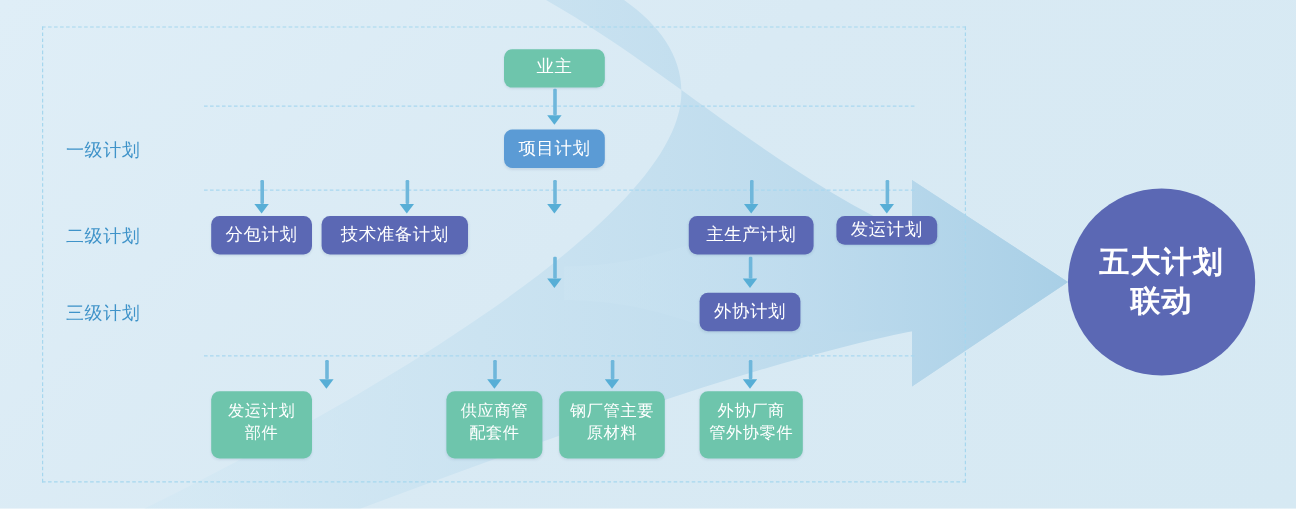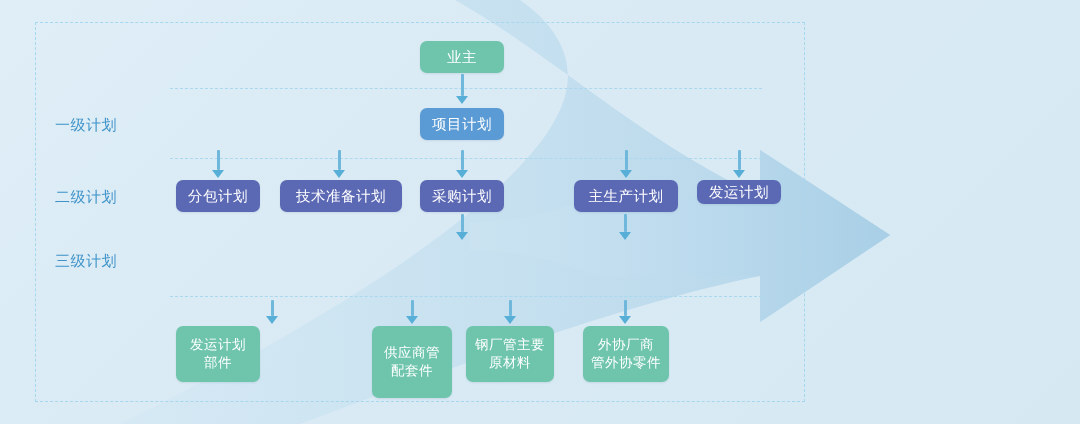--- a/index.html
+++ b/index.html
@@ -56,21 +56,21 @@
     align-items: center;
     justify-content: center;
     text-align: center;
     color: #ffffff;
     font-size: 14.5px;
     line-height: 1.25;
     border-radius: 7px;
     letter-spacing: 0.5px;
     box-shadow: 0 1px 2px rgba(60,90,130,0.12);
   }
-  .node.green  { background: #6ec5ac; }
+  .node.green  { background: #6ec5ac; font-family: Liberation Mono, monospace; }
   .node.blue   { background: #5b9bd5; }
   .node.purple { background: #5b68b4; }
   .node.two-line { font-size: 13.5px; line-height: 1.35; }
 
   
   .arw {
     position: absolute;
     width: 12px;
     pointer-events: none;
   }
@@ -189,29 +189,33 @@
   <div class="arw" style="left:619px; top:300px; height:26px">
     <div class="stem" style="height:16px"></div>
       <div class="head" style="top:16px"></div>
   </div>
 
   <div class="node green" style="left:420px; top:41px; width:84px; height:32px">业主</div>
 
   <div class="node purple" style="left:176px; top:180px; width:84px; height:32px">分包计划</div>
 
   <div class="node blue" style="left:420px; top:108px; width:84px; height:32px">项目计划</div>
-  <div class="node purple" style="left:280px; top:180px; width:122px; height:32px">技术准备计划</div>
-  <div class="node purple" style="left:420px; top:180px; width:84px; height:32px">采购计划</div>
+  <div class="node purple" style="left:268px; top:180px; width:122px; height:32px">技术准备计划</div>
   <div class="node purple" style="left:574px; top:180px; width:104px; height:32px">主生产计划</div>
   <div class="node purple" style="left:697px; top:180px; width:84px; height:24px">发运计划</div>
 
+  <div class="node purple" style="left:583px; top:244px; width:84px; height:32px">外协计划</div>
 
   <div class="node green two-line" style="left:176px; top:326px; width:84px; height:56px; white-space:pre-line">发运计划
 部件</div>
-  <div class="node green two-line" style="left:372px; top:326px; width:80px; height:72px; white-space:pre-line">供应商管
+  <div class="node green two-line" style="left:372px; top:326px; width:80px; height:56px; white-space:pre-line">供应商管
 配套件</div>
   <div class="node green two-line" style="left:466px; top:326px; width:88px; height:56px; white-space:pre-line">钢厂管主要
 原材料</div>
   <div class="node green two-line" style="left:583px; top:326px; width:86px; height:56px; white-space:pre-line">外协厂商
 管外协零件</div>
 
+  <div class="circle" style="left:890px; top:157px; width:156px; height:156px">
+    <span style="white-space:pre-line">五大计划
+联动</span>
+  </div>
 
 </div>
 
 </body></html>

